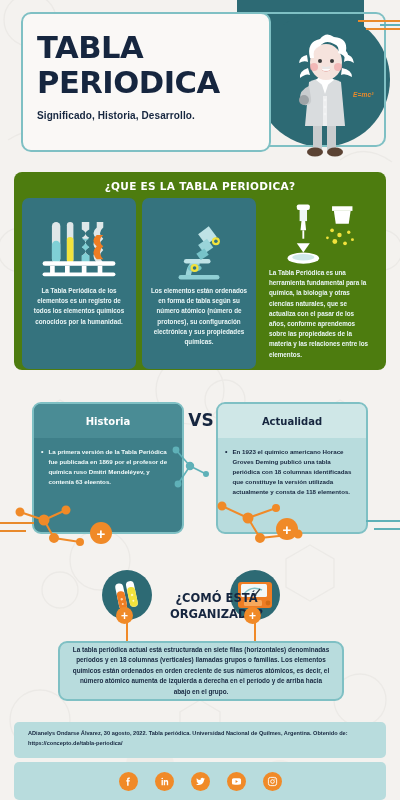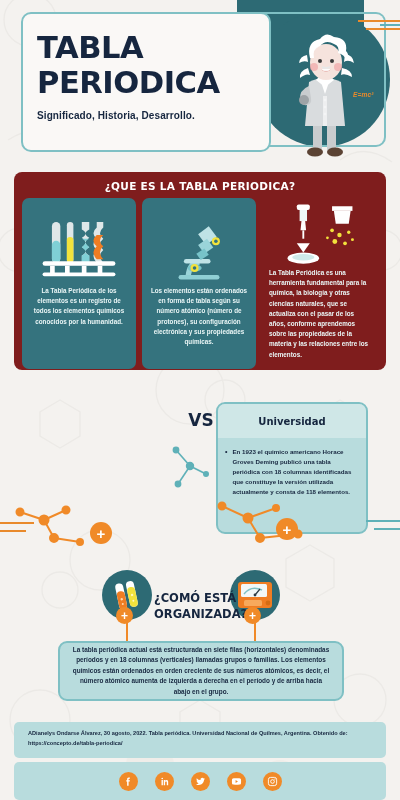--- a/index.html
+++ b/index.html
@@ -57,21 +57,21 @@
   
   .sci{ position:absolute; left:290px; top:30px; width:70px; height:130px; }
   .emc{
     position:absolute; left:353px; top:91px; font-size:6.5px; color:#e98a2b;
     font-style:italic; font-weight:bold; letter-spacing:.2px;
   }
 
   
   .sec-que{
     position:absolute; left:14px; top:172px; width:372px; height:198px;
-    background:#7f1d1d; border-radius:8px; padding:8px 8px 0 8px;
+    background:#4d7c0f; border-radius:8px; padding:8px 8px 0 8px;
   }
   .sec-title{
     text-align:center; color:#ffffff; font-weight:bold;
     font-family:"DejaVu Sans", sans-serif;
     font-size:10.5px; letter-spacing:.3px; margin-bottom:6px;
   }
   .cards{ display:flex; gap:6px; }
   .card{
     border-radius:7px; padding:6px 7px 9px 7px;
     color:#eaf6f6; font-size:6.3px; line-height:1.62; text-align:center;
@@ -122,21 +122,21 @@
   
   .sec-org{ position:absolute; left:14px; top:565px; width:372px; height:148px; }
   .org-circle{
     position:absolute; width:50px; height:50px; border-radius:50%;
     background:#2d6a74; display:flex; align-items:center; justify-content:center;
   }
   .org-c1{ left:88px; top:5px; }
   .org-c2{ left:216px; top:5px; }
   .org-stem{ position:absolute; width:2px; background:#f08a28; }
   .org-title{
-    position:absolute; left:140px; top:26px; width:125px; 
+    position:absolute; left:140px; top:26px; width:125px; text-align:center;
     font-family:"DejaVu Sans", sans-serif; font-weight:bold;
     font-size:11.5px; line-height:1.35; color:#16263f;
   }
   .org-box{
     position:absolute; left:44px; top:76px; width:286px; height:60px;
     background:#b8dcdd; border:2px solid #7fc0c4; border-radius:9px;
     display:flex; align-items:center; justify-content:center;
     padding:5px 11px; text-align:center;
     font-size:6.4px; line-height:1.62; color:#16263f; font-weight:600;
   }
@@ -313,25 +313,34 @@
           </svg>
         </div>
         <span class="card-txt">La Tabla Periódica es una herramienta fundamental para la química, la biología y otras ciencias naturales, que se actualiza con el pasar de los años, conforme aprendemos sobre las propiedades de la materia y las relaciones entre los elementos.</span>
       </div>
 
     </div>
   </div>
 
   <div class="sec-vs">
 
+    <div class="vs-panel vs-left">
+      <div class="vs-head">Historia</div>
+      <div class="vs-body">
+        <div class="bullet">
+          <span class="dot">•</span>
+          <span>La primera versión de la Tabla Periódica fue publicada en 1869 por el profesor de química ruso Dmitri Mendeléyev, y contenía 63 eleentos.</span>
+        </div>
+      </div>
+    </div>
 
     <div class="vs-label">VS</div>
 
     <div class="vs-panel vs-right">
-      <div class="vs-head">Universidad</div>
+      <div class="vs-head">Actualidad</div>
       <div class="vs-body">
         <div class="bullet">
           <span class="dot">•</span>
           <span>En 1923 el quimico americano Horace Groves Deming publicó una tabla periódica con 18 columnas identificadas que constituye la versión utilizada actualmente y consta de 118 elementos.</span>
         </div>
       </div>
     </div>
 
     <svg style="position:absolute;left:0px;top:100px;" width="90" height="46" viewBox="0 0 90 46">
       <g stroke="#f08a28" stroke-width="2" fill="#f08a28">

